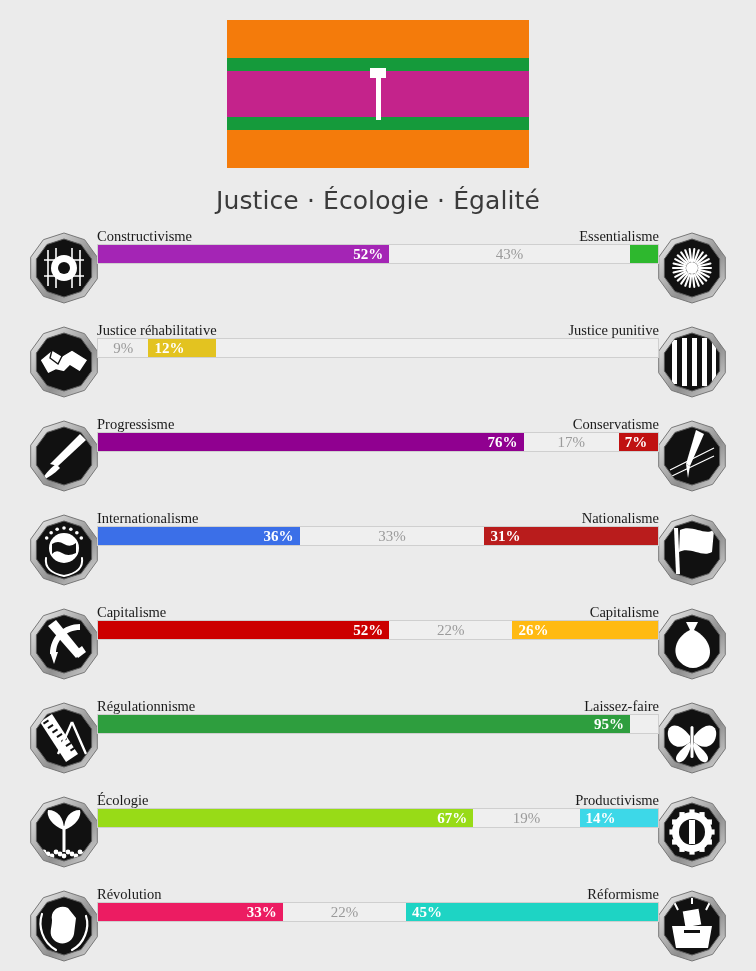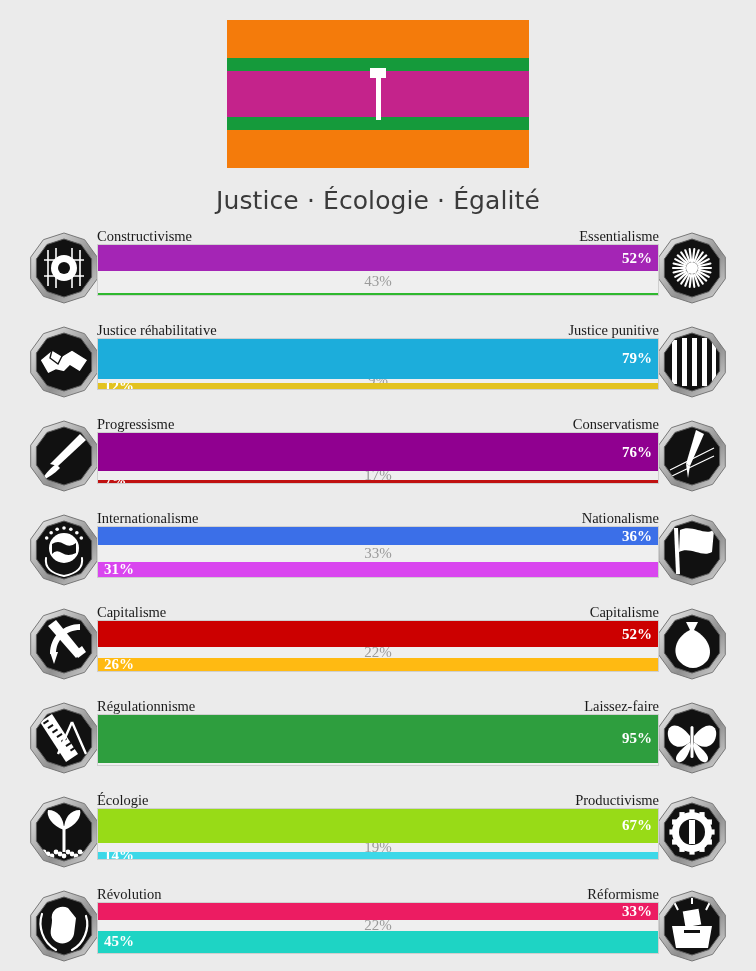--- a/index.html
+++ b/index.html
@@ -50,27 +50,26 @@
     height:18px;
     display:flex;justify-content:space-between;align-items:flex-end;
     font-family:"Liberation Serif", serif;
     font-size:14.5px;
     color:#1a1a1a;
     line-height:1;
     white-space:nowrap;
   }
   .bar-track{
     position:absolute;left:97px;right:97px;top:22px;
-    height:52px;
+    height:20px;
     background:#efefef;
     border:1px solid #cfcfcf;
     box-sizing:border-box;
     display:flex;
     overflow:hidden;
-    flex-direction:column;
   }
   .seg{
     height:100%;
     display:flex;align-items:center;
     box-sizing:border-box;
     font-family:"Liberation Serif", serif;
     font-size:15px;
     font-weight:bold;
     white-space:nowrap;
     overflow:hidden;
@@ -250,23 +249,20 @@
               <rect x="56" y="14" width="4" height="44"></rect>
             </g>
           </g>
         </svg>
       </div>
       <div class="axis-labels">
         <span>Justice réhabilitative</span>
         <span>Justice punitive</span>
       </div>
       <div class="bar-track">
-        <div class="seg seg-left" style="flex: 0 0 79%; background: rgb(28, 173, 219);">
-          <span>79%</span>
-        </div>
         <div class="seg seg-mid" style="flex: 0 0 9%; background: rgb(239, 239, 239);">
           <span>9%</span>
         </div>
         <div class="seg seg-right" style="flex: 0 0 12%; background: rgb(227, 195, 32);">
           <span>12%</span>
         </div>
       </div>
     </div>
     <div class="axis-row">
       <div class="medal left">
@@ -399,21 +395,21 @@
         <span>Internationalisme</span>
         <span>Nationalisme</span>
       </div>
       <div class="bar-track">
         <div class="seg seg-left" style="flex: 0 0 36%; background: rgb(59, 111, 232); align-items: flex-end;">
           <span>36%</span>
         </div>
         <div class="seg seg-mid" style="flex: 0 0 33%; background: rgb(239, 239, 239);">
           <span>33%</span>
         </div>
-        <div class="seg seg-right" style="flex: 0 0 31%; background: #d946ef;">
+        <div class="seg seg-right" style="flex: 0 0 31%; background: #b91c1c;">
           <span>31%</span>
         </div>
       </div>
     </div>
     <div class="axis-row">
       <div class="medal left">
         <svg viewBox="0 0 72 72">
           <defs>
             <linearGradient id="g_hammer-sickle-icon" x1="0" y1="0" x2="1" y2="1">
               <stop offset="0" stop-color="#f2f2f2"></stop>

